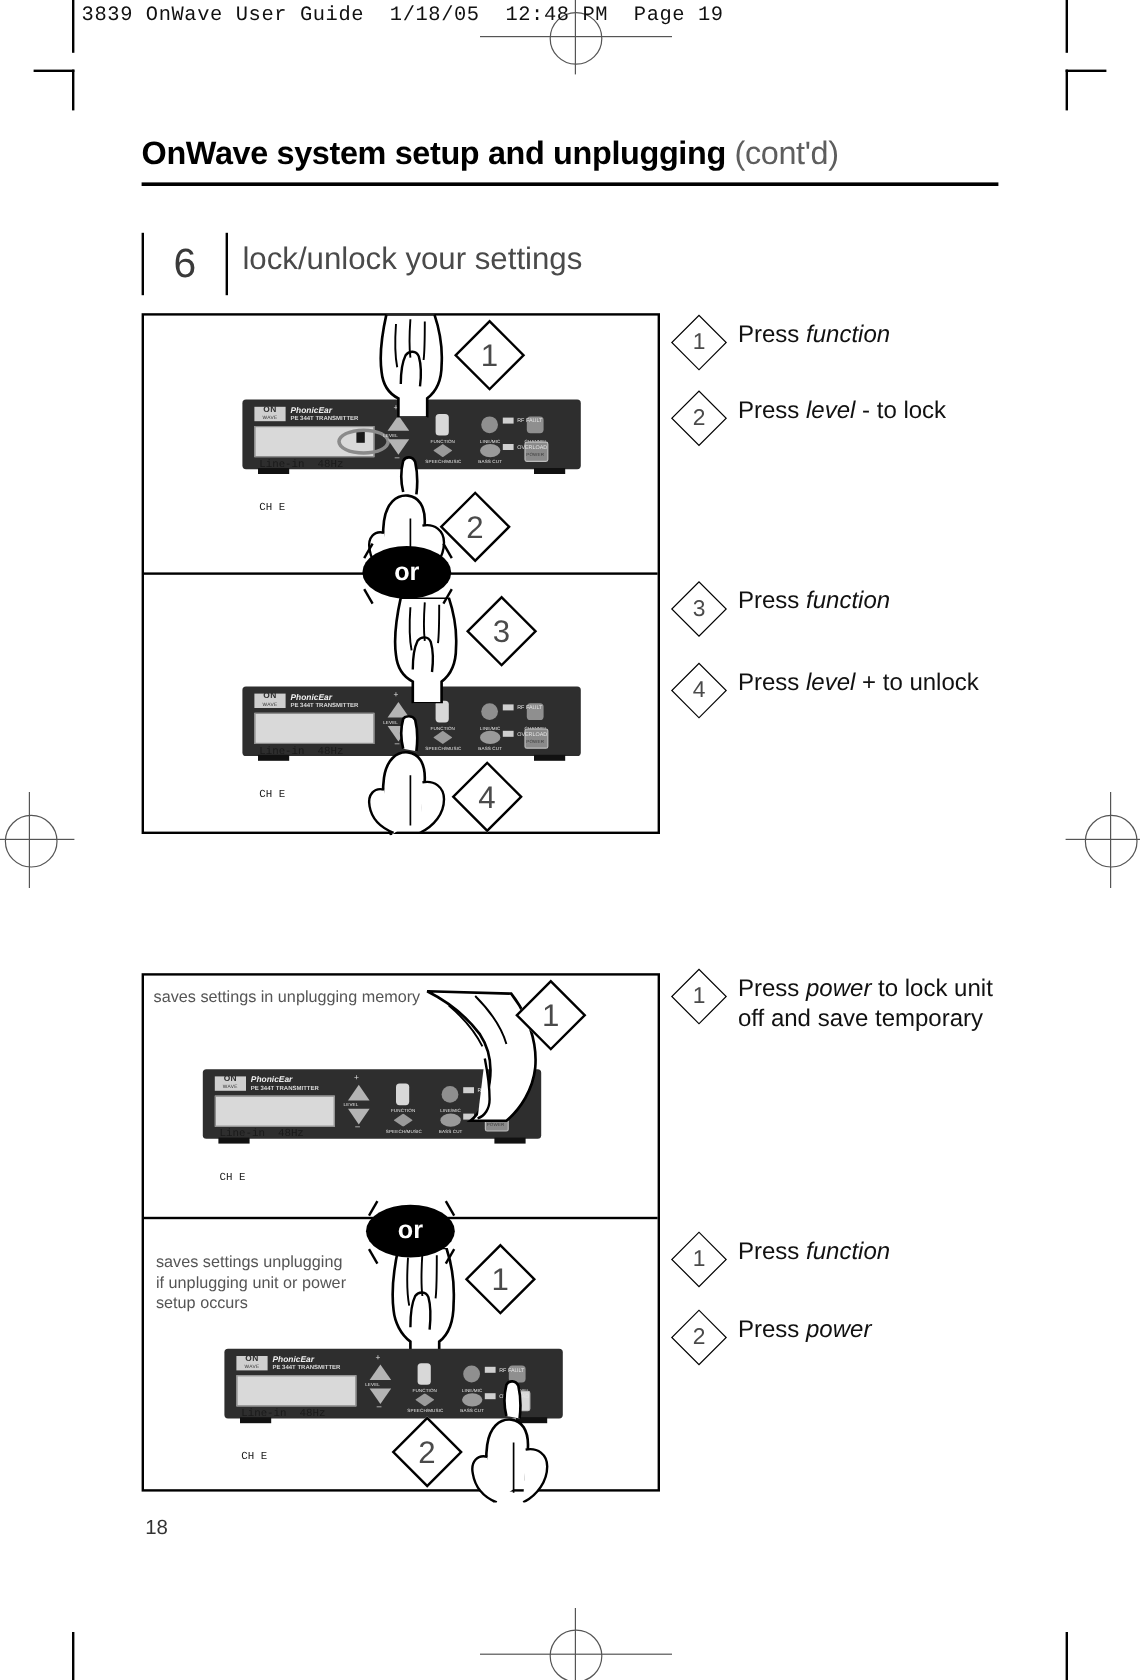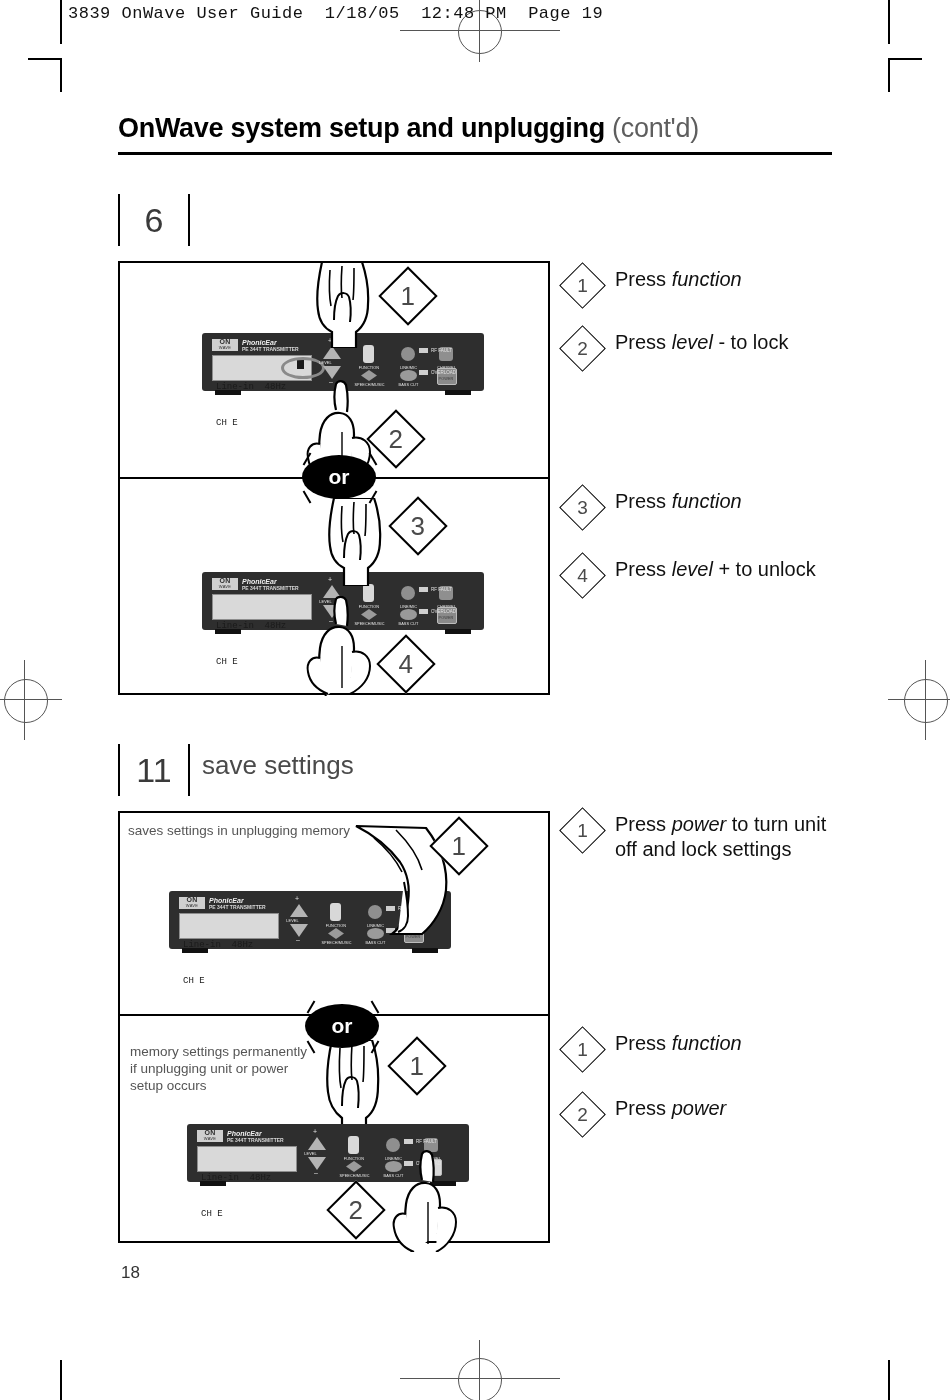--- a/index.html
+++ b/index.html
@@ -137,20 +137,21 @@
 <div class="page">
 
   <div class="title">
     <span>OnWave system setup and unplugging</span>
     <span class="cont">(cont'd)</span>
   </div>
   <div class="titlerule"></div>
 
   <div class="stephead" style="left:118px;top:194px;width:500px;">
     <div class="stepbox">6</div>
+    <div class="steptitle">lock/unlock your settings</div>
   </div>
 
   <div class="panel" style="left:118px;top:261px;width:432px;height:434px;">
     <div class="panel-div" style="left:0;top:214px;width:100%;"></div>
   </div>
 
   <div class="device" style="left:203px;top:334px;">
     <div class="logo">
       <div class="on">
         <div style="font-weight:bold;">ON</div>
@@ -331,24 +332,20 @@
   </div>
   <div class="instr" style="left:566px;top:557px;">
     <div class="idia">
         <i>4</i>
       </div>
     <div class="itext">
       <span>Press </span><em>level</em><span> + to unlock</span>
     </div>
   </div>
 
-  <div class="stephead" style="left:118px;top:744px;width:500px;">
-    <div class="stepbox">11</div>
-    <div class="steptitle">save settings</div>
-  </div>
 
   <div class="panel" style="left:118px;top:811px;width:432px;height:432px;">
     <div class="panel-div" style="left:0;top:201px;width:100%;"></div>
   </div>
 
   <div class="cap-note" style="left:128px;top:822px;width:260px;">saves settings in unplugging memory</div>
 
   <div class="device" style="left:170px;top:892px;">
     <div class="logo">
       <div class="on">
@@ -401,21 +398,21 @@
     <span>1</span>
   </div>
 
   <div class="orspoke" style="left:310px;top:1000px;transform:rotate(30deg);"></div>
   <div class="orspoke" style="left:374px;top:1000px;transform:rotate(-30deg);"></div>
   <div class="orspoke" style="left:310px;top:1040px;transform:rotate(-30deg);"></div>
   <div class="orspoke" style="left:374px;top:1040px;transform:rotate(30deg);"></div>
   <div class="orbadge" style="left:305px;top:1004px;">or</div>
 
   <div class="cap-note" style="left:130px;top:1043px;width:200px;">
-    <div>memory settings permanently</div>
+    <div>saves settings unplugging</div>
     <div>if unplugging unit or power</div>
     <div>setup occurs</div>
   </div>
 
   <div class="hand" style="left:308px;top:1040px;">
     <svg width="92" height="96" viewBox="0 0 92 96">
       <path d="M24 0 C20 18 18 36 20 52 C21 62 26 72 34 78 L34 96 L58 96 L58 78
                C66 72 70 60 70 46 C71 28 68 12 64 0 Z" fill="#fff" stroke="#000" stroke-width="2.2"></path>
       <path d="M34 66 C34 56 35 46 38 40 C41 36 47 36 49 41 C51 48 51 58 50 68" fill="#fff" stroke="#000" stroke-width="2"></path>
       <path d="M32 8 C31 24 31 38 33 48" fill="none" stroke="#000" stroke-width="1.6"></path>
@@ -478,22 +475,22 @@
 
   <div class="dia-mark" style="left:335px;top:1189px;width:38px;height:38px;">
     <span>2</span>
   </div>
 
   <div class="instr" style="left:566px;top:812px;">
     <div class="idia">
         <i>1</i>
       </div>
     <div class="itext">
-      <div><span>Press </span><em>power</em><span> to turn unit</span></div>
-      <div>off and lock settings</div>
+      <div><span>Press </span><em>power</em><span> to lock unit</span></div>
+      <div>off and save temporary</div>
     </div>
   </div>
   <div class="instr" style="left:566px;top:1031px;">
     <div class="idia">
         <i>1</i>
       </div>
     <div class="itext">
       <span>Press </span><em>function</em><span></span>
     </div>
   </div>

